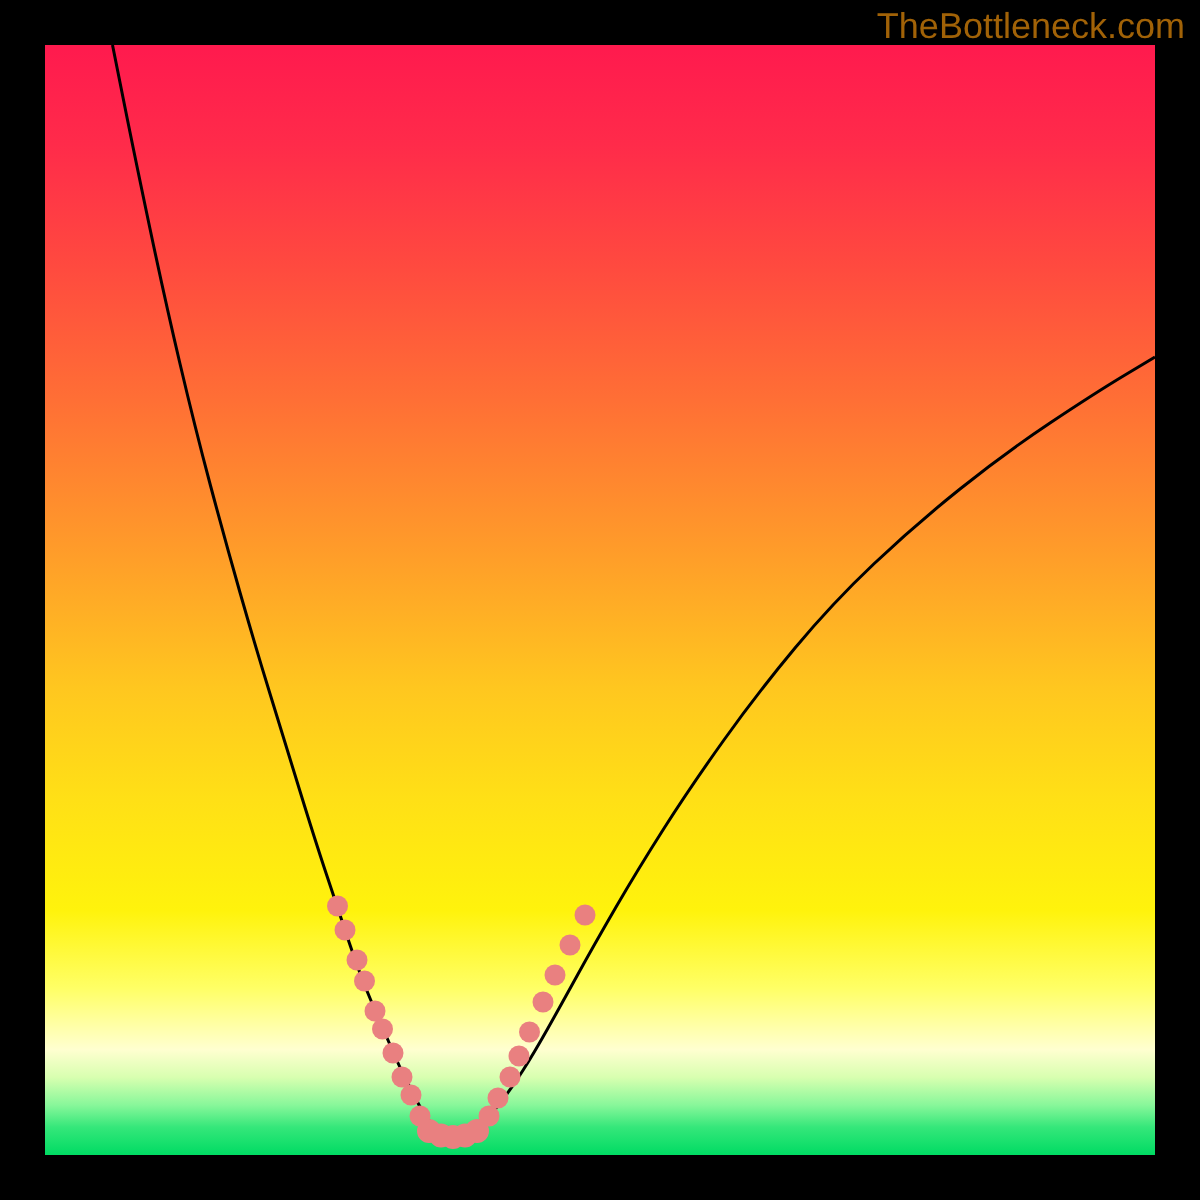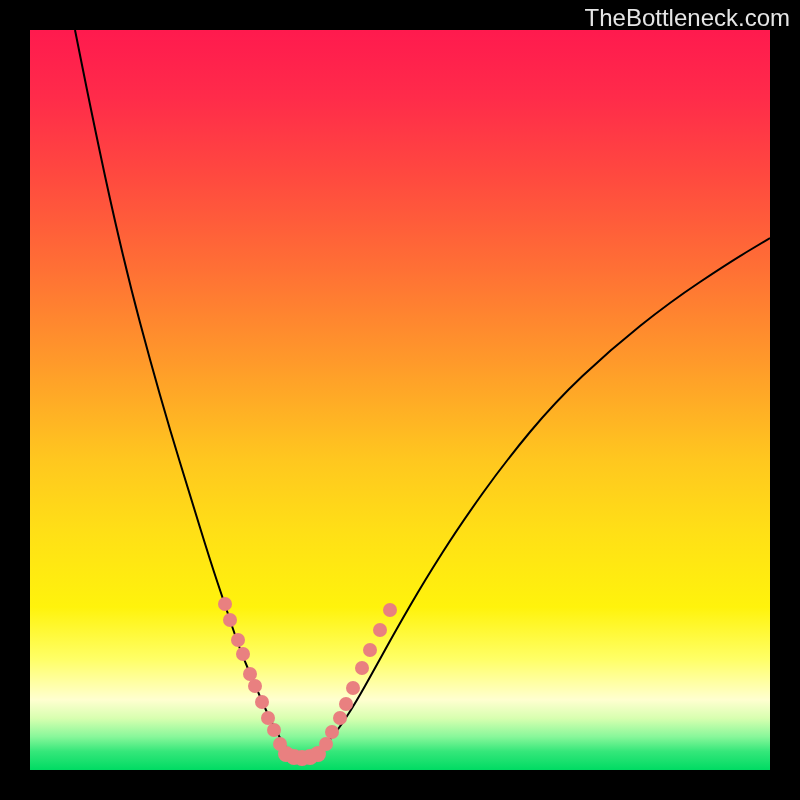--- a/index.html
+++ b/index.html
@@ -22,21 +22,21 @@
     position: absolute;
     top: 0; left: 0; width: 100%; height: 100%;
   }
   .watermark {
     position: absolute;
     top: 4px;
     right: 10px;
     font-family: Arial, Helvetica, sans-serif;
     font-size: 24px;
     font-weight: 500;
-    color: #e5e5e5;
+    color: #a16207;
     letter-spacing: 0px;
   }
   svg.curves {
     position: absolute;
     top: 0; left: 0;
     width: 100%; height: 100%;
   }
 </style>
 </head>
 <body>

